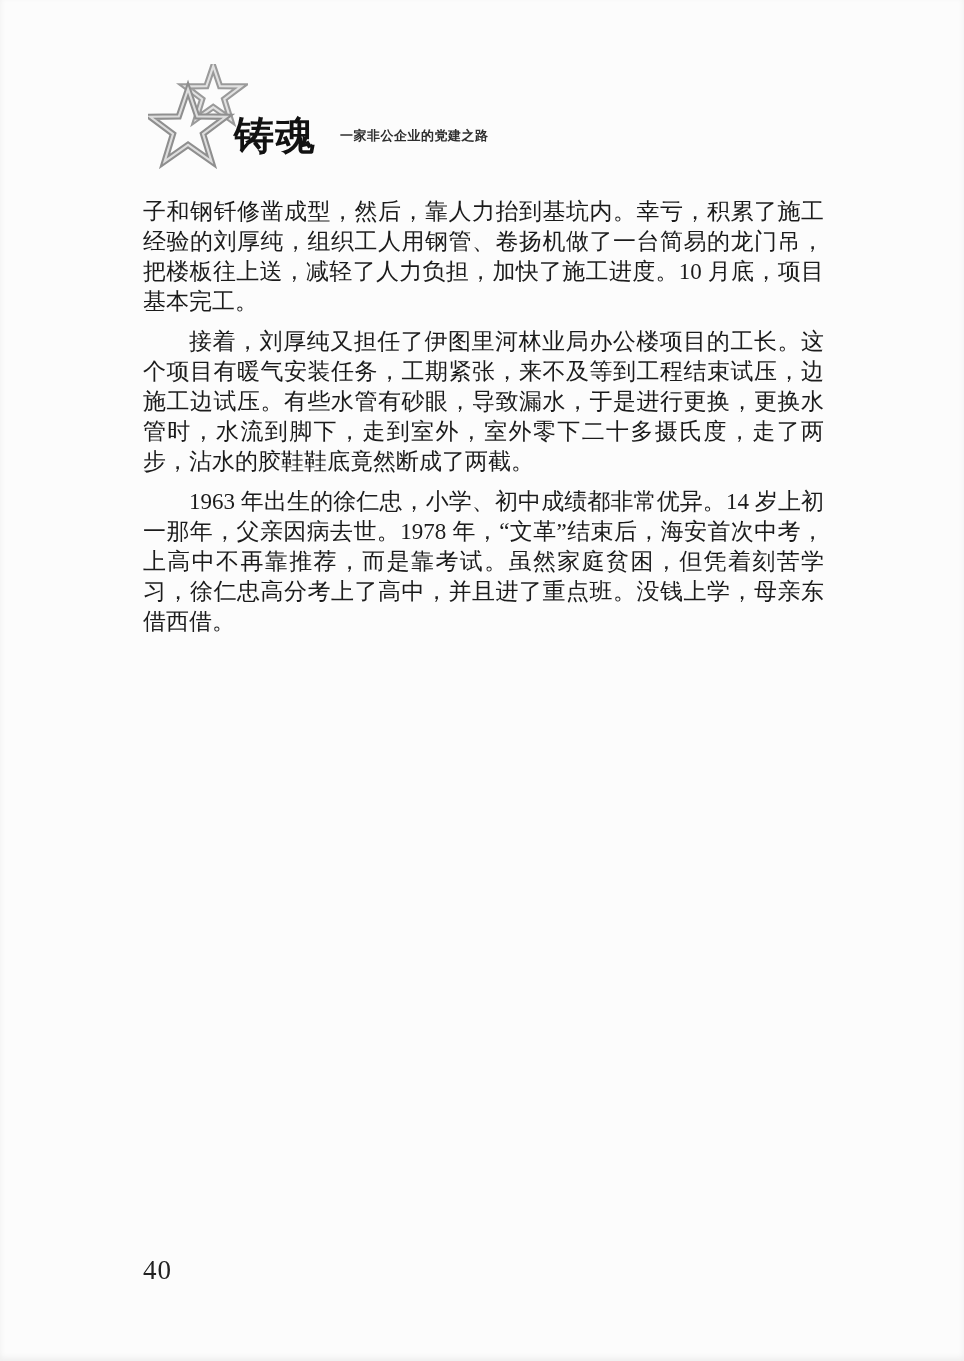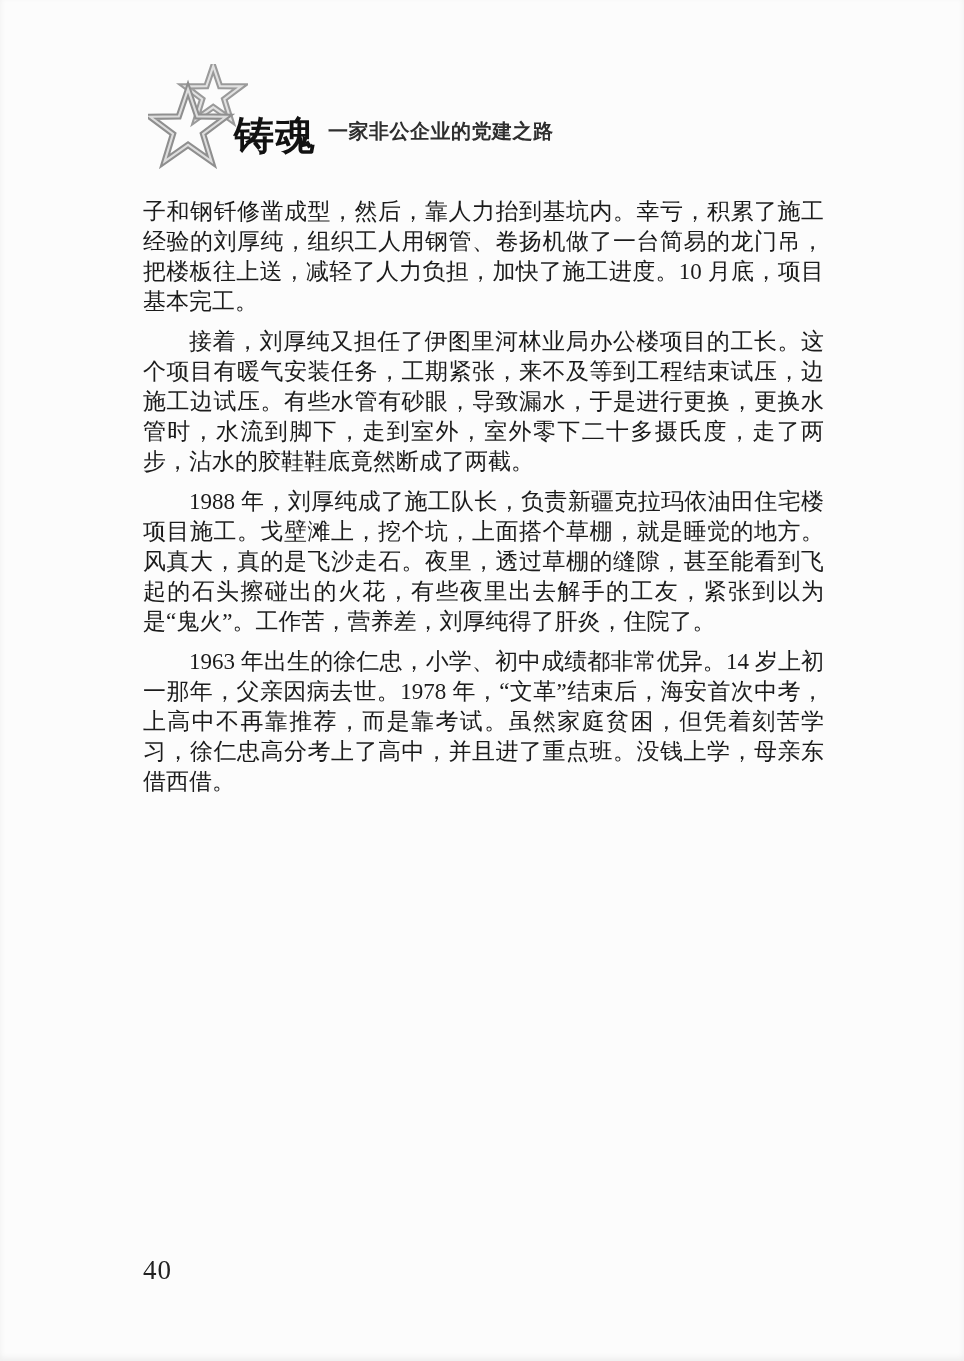--- a/index.html
+++ b/index.html
@@ -30,23 +30,23 @@
     font-size:40px;
     letter-spacing:1px;
     color:#111;
     line-height:1;
     margin-left:-14px;
     margin-bottom:14px;
   }
   .logo-subtitle{
     font-family:"Liberation Sans","DejaVu Sans",sans-serif;
     font-weight:bold;
-    font-size:20px;
+    font-size:13px;
     color:#2e2e2e;
-    margin-left:12px;
+    margin-left:24px;
     margin-bottom:24px;
     letter-spacing:0.5px;
   }
   
   .content{
     position:absolute;
     left:143px;top:197px;
     width:681px;
   }
   .para{
@@ -83,19 +83,18 @@
       <polygon points="38,24 46.8,49.9 74.1,50.3 52.3,66.6 60.3,92.7 38,77 15.7,92.7 23.7,66.6 1.9,50.3 29.2,49.9" fill="none" stroke="#8f8f8f" stroke-width="6" stroke-linejoin="miter"></polygon>
       <polygon points="38,24 46.8,49.9 74.1,50.3 52.3,66.6 60.3,92.7 38,77 15.7,92.7 23.7,66.6 1.9,50.3 29.2,49.9" fill="none" stroke="#dedede" stroke-width="2" stroke-linejoin="miter"></polygon>
     </svg>
     <span class="logo-title">铸魂</span>
     <span class="logo-subtitle">一家非公企业的党建之路</span>
   </div>
 
   <div class="content">
     <p class="para no-indent">子和钢钎修凿成型，然后，靠人力抬到基坑内。幸亏，积累了施工经验的刘厚纯，组织工人用钢管、卷扬机做了一台简易的龙门吊，把楼板往上送，减轻了人力负担，加快了施工进度。10 月底，项目基本完工。</p>
     <p class="para">接着，刘厚纯又担任了伊图里河林业局办公楼项目的工长。这个项目有暖气安装任务，工期紧张，来不及等到工程结束试压，边施工边试压。有些水管有砂眼，导致漏水，于是进行更换，更换水管时，水流到脚下，走到室外，室外零下二十多摄氏度，走了两步，沾水的胶鞋鞋底竟然断成了两截。</p>
-    <p class="para">1988 年，刘厚纯成了施工队长，负责新疆克拉玛依油田住宅楼项目施工。戈壁滩上，挖个坑，上面搭个草棚，就是睡觉的地方。风真大，真的是飞沙走石。夜里，透过草棚的缝隙，甚至能看到飞起的石头擦碰出的火花，有些夜里出去解手的工友，紧张到以为是“鬼火”。工作苦，营养差，刘厚纯得了肝炎，住院了。</p>
     <p class="para">1963 年出生的徐仁忠，小学、初中成绩都非常优异。14 岁上初一那年，父亲因病去世。1978 年，“文革”结束后，海安首次中考，上高中不再靠推荐，而是靠考试。虽然家庭贫困，但凭着刻苦学习，徐仁忠高分考上了高中，并且进了重点班。没钱上学，母亲东借西借。</p>
   </div>
 
   <span class="page-number">40</span>
 
 </div>
 
 </body></html>

